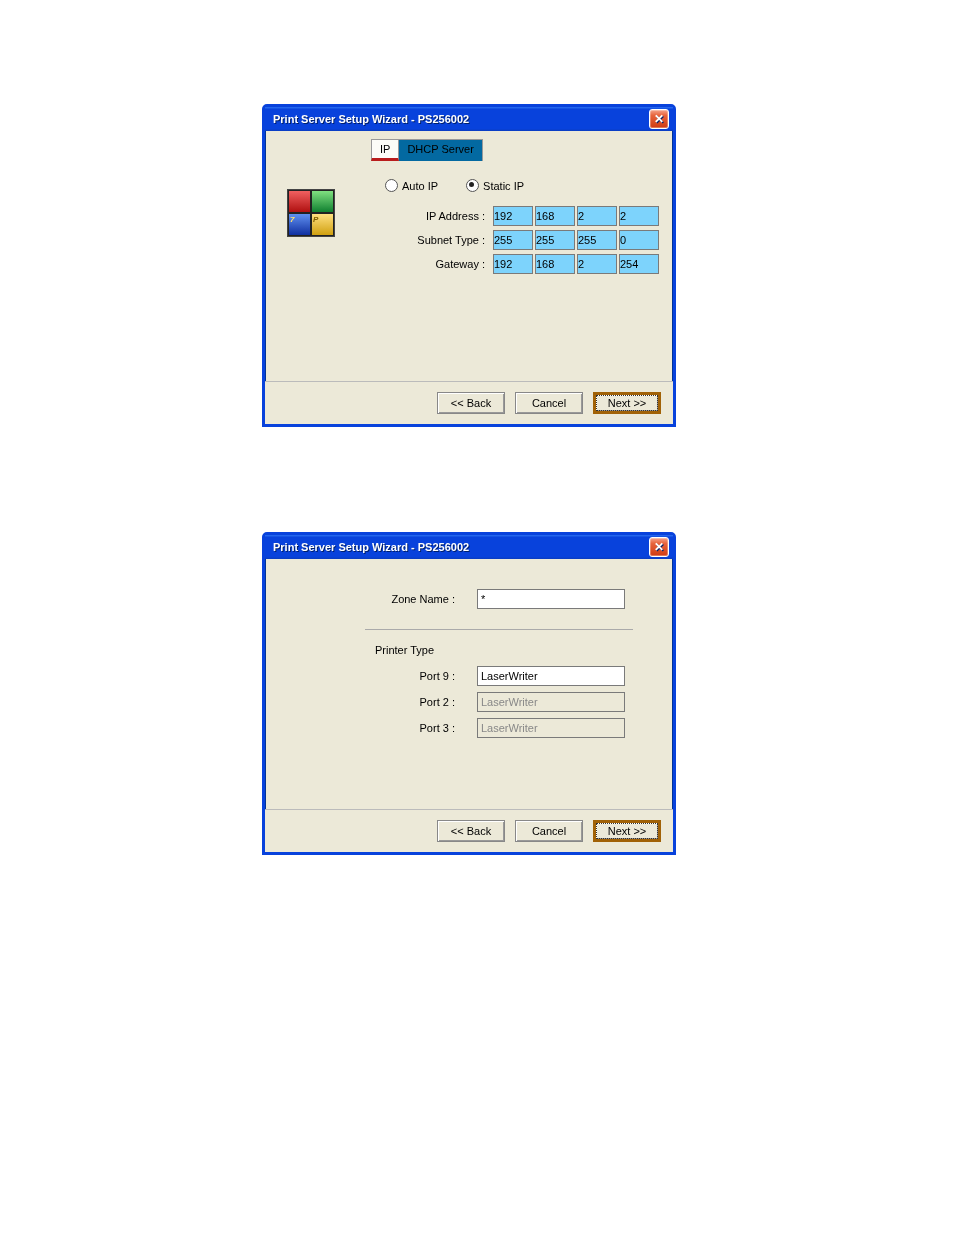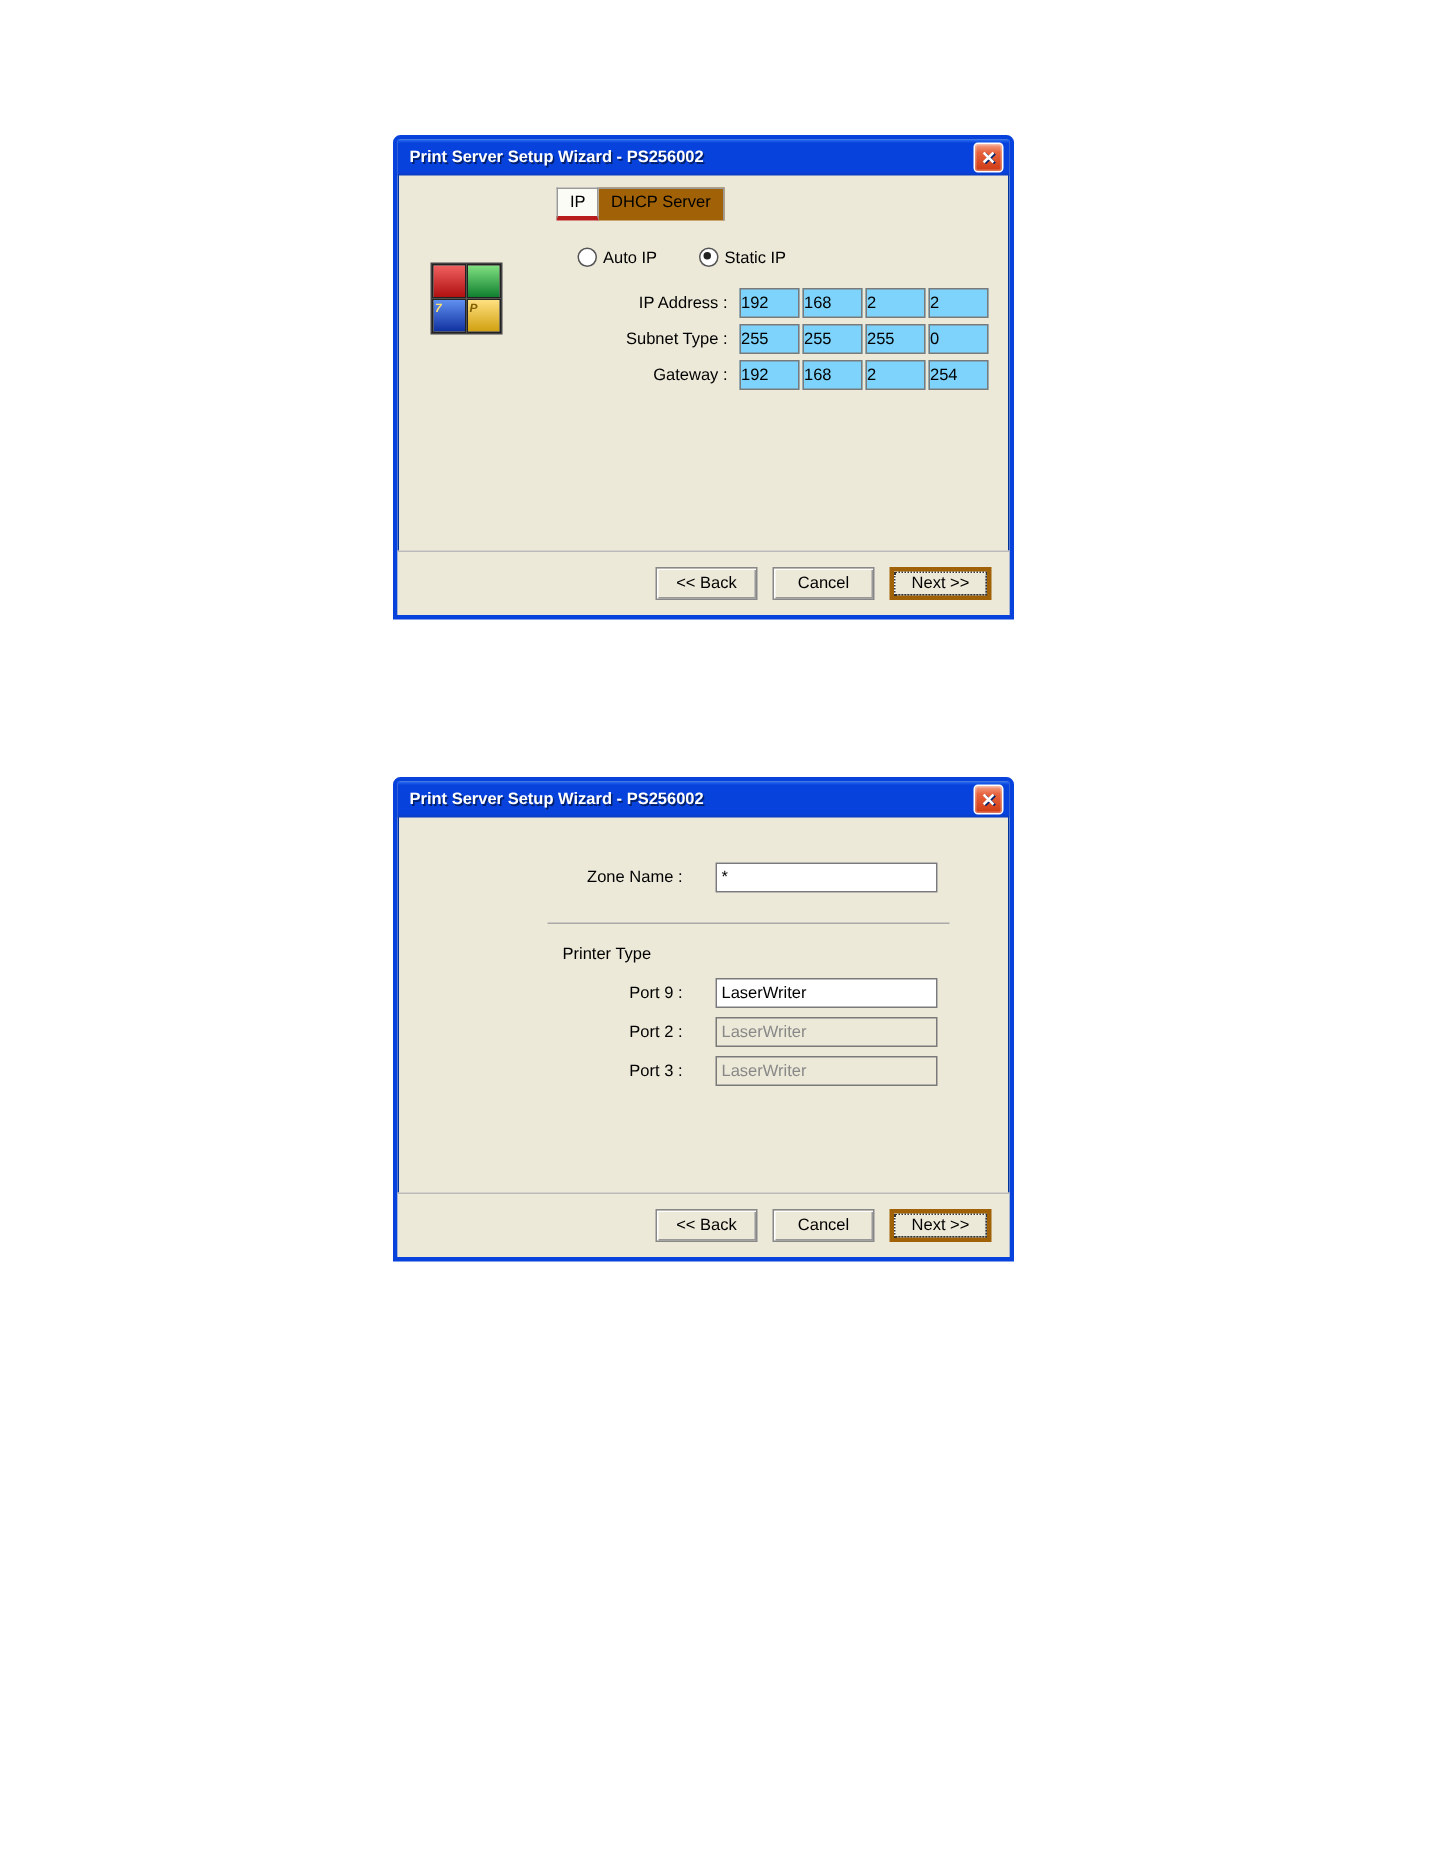--- a/index.html
+++ b/index.html
@@ -15,20 +15,21 @@
     padding-left: 262px;
   }
   .window {
     width: 408px;
     border: 3px solid #0842dc;
     border-radius: 5px 5px 0 0;
     background: #ece9d8;
     box-shadow: 0 0 0 1px #003399 inset;
     margin-bottom: 105px;
     position: relative;
+    margin-top: 14px;
   }
   .titlebar {
     height: 24px;
     background: linear-gradient(to bottom, #2a6ff1 0%, #0842dc 10%, #0842dc 90%, #0a3cc0 100%);
     color: #fff;
     font-weight: bold;
     font-size: 11px;
     display: flex;
     align-items: center;
     padding: 0 4px 0 8px;
@@ -66,21 +67,21 @@
   .tabs-row {
     display: flex;
     margin-left: 96px;
     margin-top: -2px;
     margin-bottom: 6px;
   }
   .tab {
     padding: 3px 8px;
     font-size: 11px;
     border: 1px solid #999;
-    background: #a16207;
+    background: #0369a1;
     border-bottom: none;
     margin-right: -1px;
     cursor: pointer;
   }
   .tab.active {
     background: #fcfcf7;
     border-bottom: 3px solid #b91c1c;
     position: relative;
     z-index: 2;
   }

